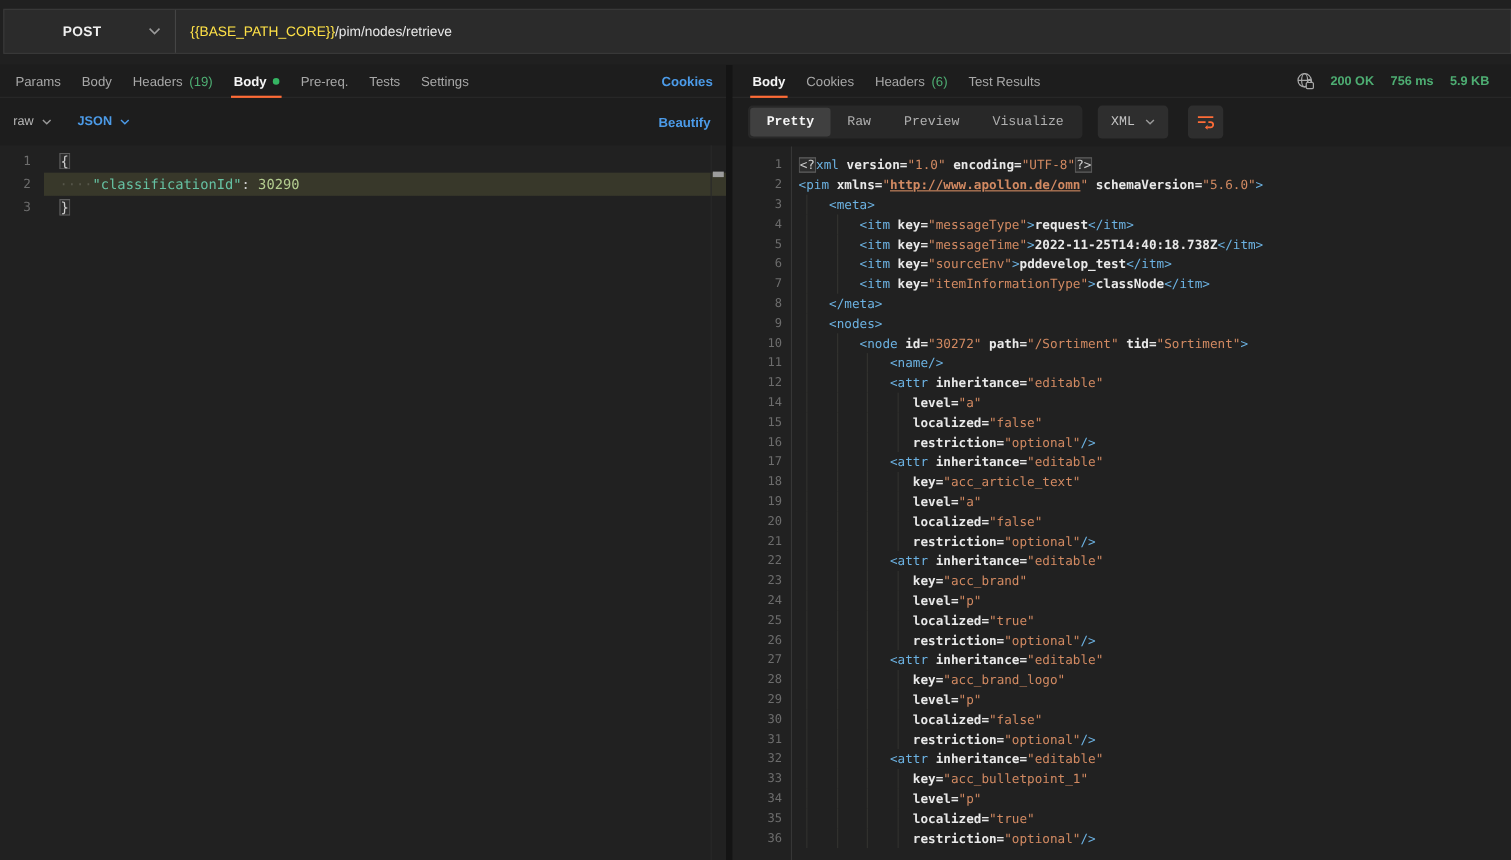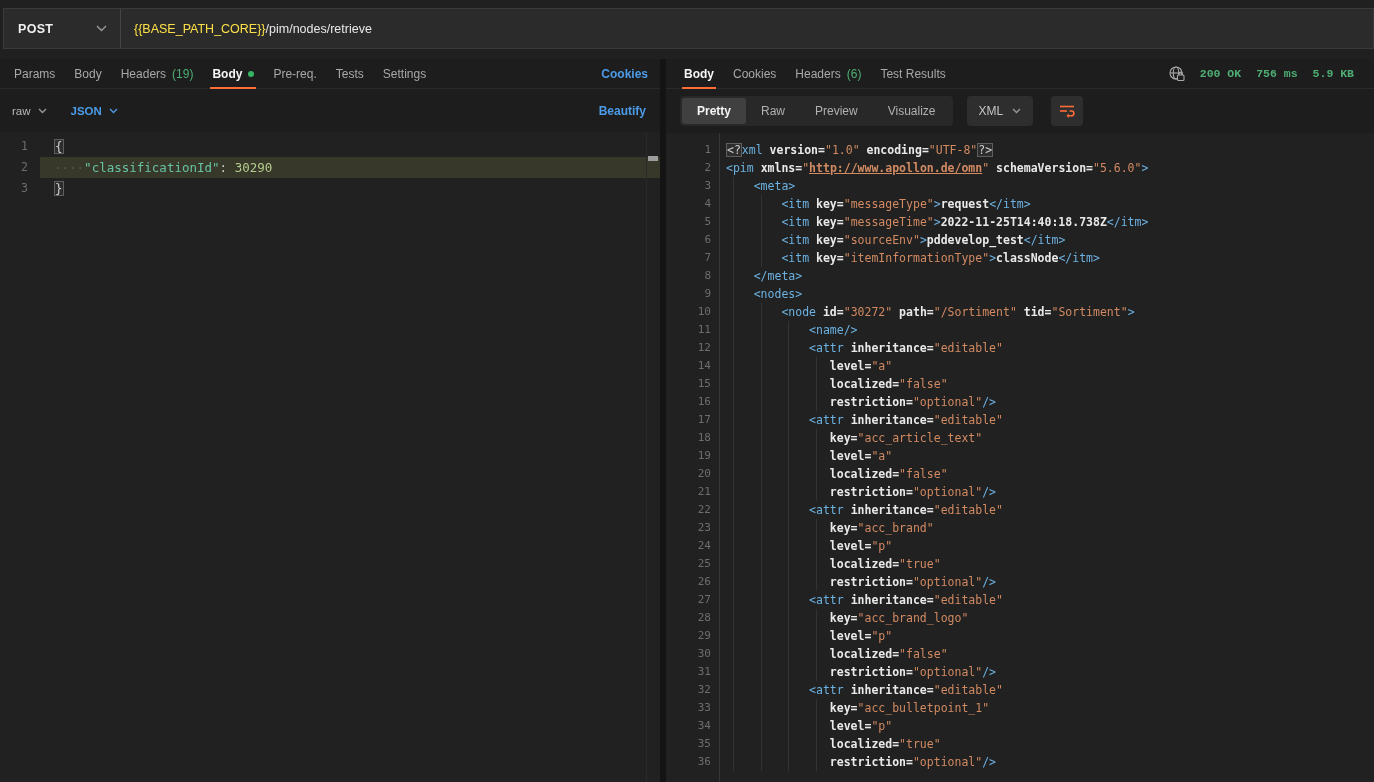--- a/index.html
+++ b/index.html
@@ -2,21 +2,21 @@
 <html><head>
 <meta charset="utf-8">
 <style>
   * { margin:0; padding:0; box-sizing:border-box; }
   html,body { width:1374px; height:782px; overflow:hidden; background:#1d1d1d;
               font-family:"Liberation Sans", sans-serif; -webkit-font-smoothing:antialiased; }
 
   
   .topbar { position:relative; height:59px; background:#202020; }
   .url-control { position:absolute; left:3px; right:0; top:8px; height:41px;
-                 background:#2b2b2b; border:1px solid #3a3a3a; display:flex; align-items:stretch; }
+                 background:#2b2b2b; border:1px solid #3a3a3a; display:flex; align-items:stretch;padding-left:39px; }
   .method-select { width:116px; display:flex; align-items:center; cursor:pointer; }
   .method-label { margin-left:14px; color:#f0f0f0; font-weight:bold; font-size:12.5px; letter-spacing:.3px; }
   .method-chevron { margin-left:auto; margin-right:13px; display:flex; align-items:center; }
   .vdiv { width:1px; background:#454545; margin:0; }
   .url-field { flex:1; display:flex; align-items:center; padding-left:13px; font-size:12.5px; cursor:text; }
   .url-var { color:#fde047; }
   .url-path { color:#e8e8e8; }
 
   
   .main { display:flex; height:723px; }
@@ -38,34 +38,34 @@
   .link-btn { display:flex; align-items:center; color:#4c9be8; font-size:12px; font-weight:bold;
               cursor:pointer; padding:0 6px; }
 
   
   .sub-row { height:43px; display:flex; align-items:center; padding:0 8px 0 12px; flex-shrink:0; }
   .mode-select { display:flex; align-items:center; gap:7px; cursor:pointer; color:#b8b8b8; font-size:11.5px; }
   .lang-select { display:flex; align-items:center; gap:7px; cursor:pointer; margin-left:24px;
                  color:#4c9be8; font-size:11.5px; font-weight:bold; }
 
   
-  .view-row { height:44px; display:flex; align-items:center; padding:0 14px; gap:14px; flex-shrink:0; }
+  .view-row { height:44px; display:flex; align-items:center; padding:0 14px; gap:14px; flex-shrink:0;font-family:Liberation Mono, monospace; }
   .segmented { display:flex; background:#282828; border-radius:4px; padding:2px; height:30px; }
   .seg { display:flex; align-items:center; padding:0 15px; border-radius:3px; cursor:pointer; }
   .seg span { color:#b0b0b0; font-size:12px; }
   .seg.active { background:#404040; }
   .seg.active span { color:#f5f5f5; font-weight:bold; }
   .fmt-select { display:flex; align-items:center; gap:9px; background:#2e2e2e; border-radius:4px;
                 height:30px; padding:0 12px; cursor:pointer; color:#c4c4c4; font-size:12px; }
   .icon-btn { width:32px; height:30px; background:#2e2e2e; border-radius:4px; display:flex;
               align-items:center; justify-content:center; cursor:pointer; margin-left:4px; }
 
   
   .status-area { margin-left:auto; display:flex; align-items:center; gap:15px; padding-right:14px; }
-  .status-area .grn { color:#4eae73; font-size:11.5px; font-weight:bold;font-family:Liberation Mono, monospace; }
+  .status-area .grn { color:#4eae73; font-size:11.5px; font-weight:bold; }
 
   
   .editor { flex:1; overflow:hidden; background:#212121; position:relative;
             font-family:"DejaVu Sans Mono", monospace; cursor:text; }
   .crow { display:flex; }
   .ln { flex-shrink:0; text-align:right; color:#6d6d6d; }
   .lc { flex:1; white-space:pre; position:relative; }
 
   .editor-left { padding-top:4px; }
   .editor-left .crow { height:21px; line-height:21px; }

